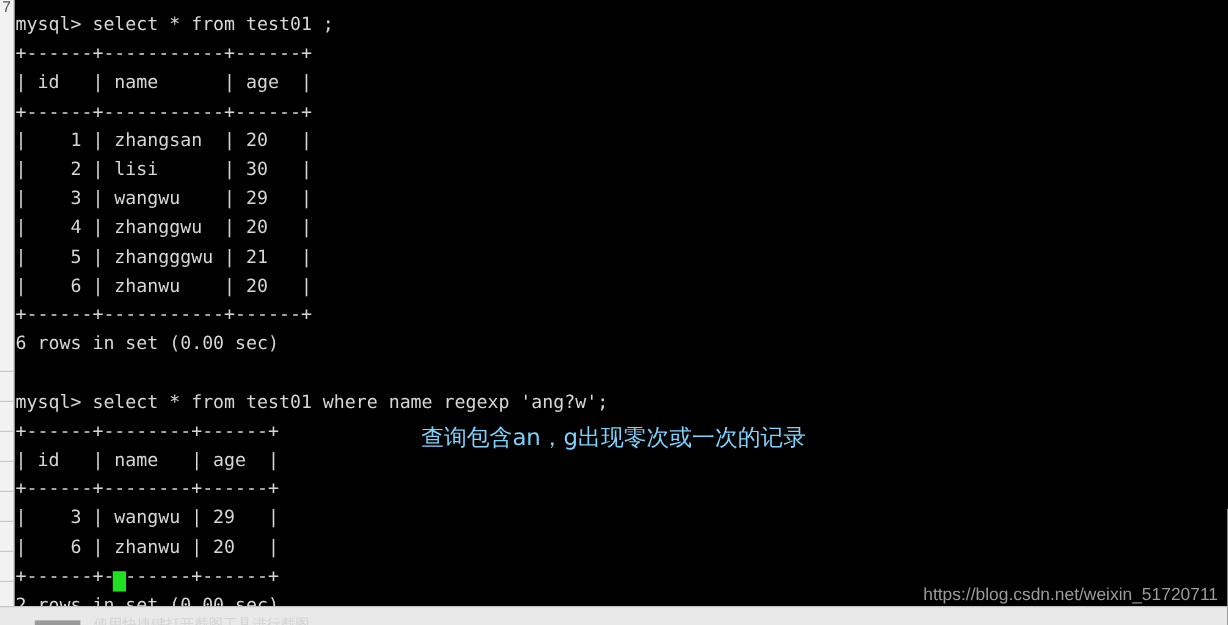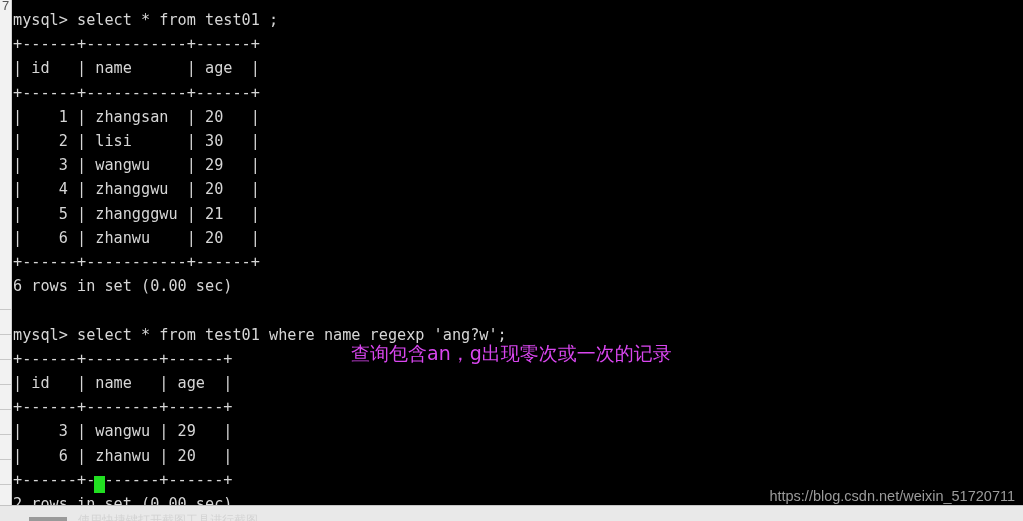--- a/index.html
+++ b/index.html
@@ -77,25 +77,25 @@
     width: 11px;
     height: 17px;
     background: #21e021;
     z-index: 2;
   }
 
   
   .annotation {
     position: absolute;
     left: 351px;
-    top: 341px;
+    top: 353px;
     font-family: "DejaVu Sans", "Liberation Sans", sans-serif;
     font-size: 19px;
     line-height: 24px;
-    color: #d946ef;
+    color: #7dd3fc;
     white-space: pre;
     z-index: 2;
   }
 
   
   .watermark {
     position: absolute;
     right: 8px;
     top: 488px;
     font-family: "Liberation Sans", "DejaVu Sans", sans-serif;

